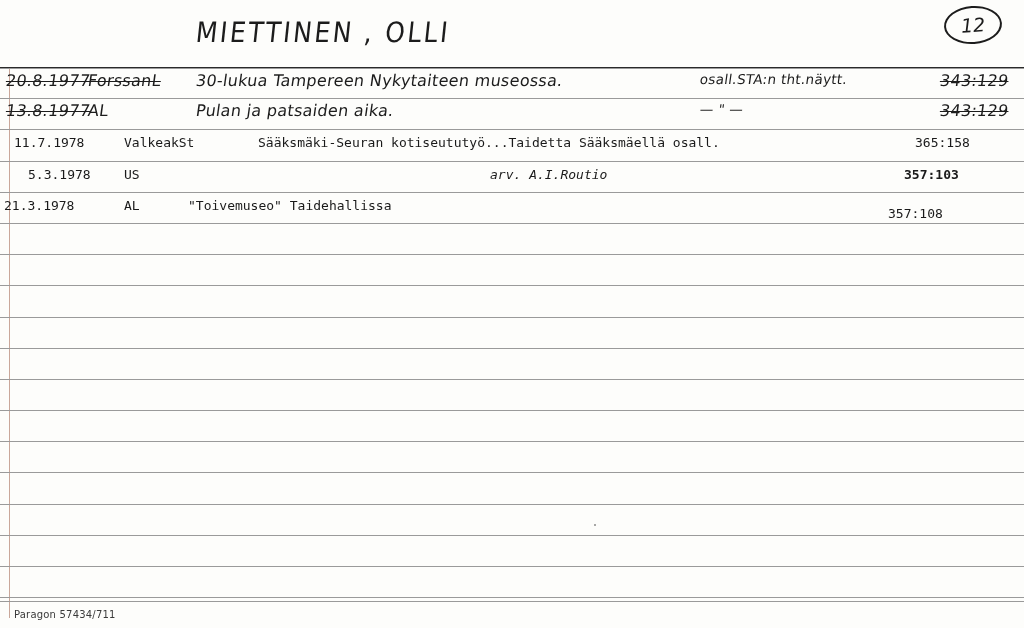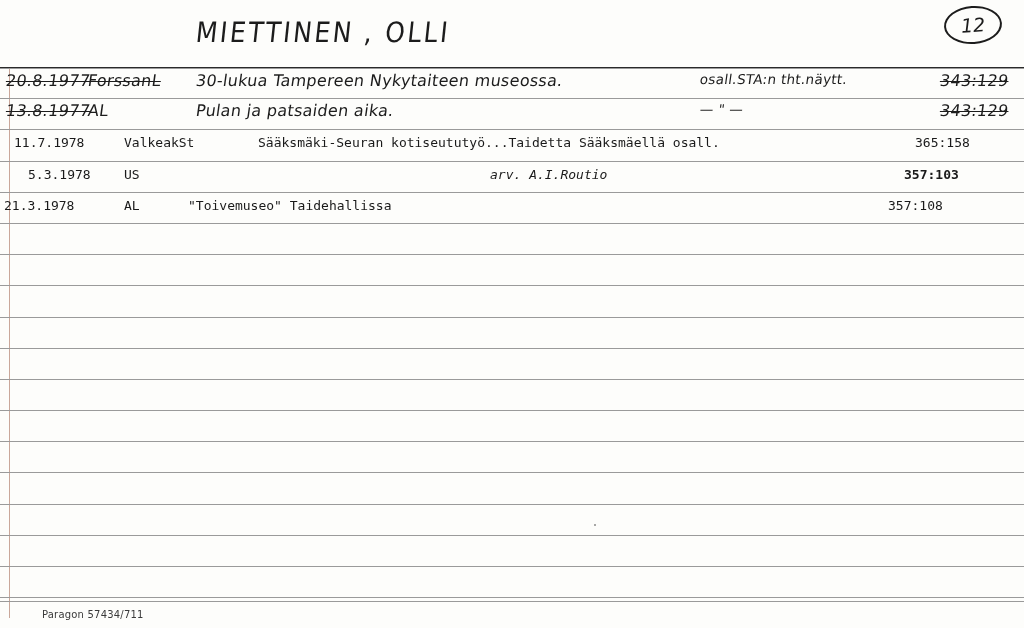--- a/index.html
+++ b/index.html
@@ -129,21 +129,20 @@
 
   
   .footer {
     position: absolute;
     left: 14px;
     bottom: 8px;
     font-family: "DejaVu Sans", sans-serif;
     font-size: 10px;
     color: #3a3a3a;
     letter-spacing: 0.2px;
-    margin-left: 28px;
   }
   .bottom-rule {
     position: absolute;
     left: 0;
     bottom: 26px;
     width: 1024px;
     border-top: 1px solid #9a9a9a;
   }
   .speck {
     position: absolute;
@@ -201,21 +200,21 @@
           <span class="typed" style="left: 124px;">US</span>
           <span class="typed" style="left: 490px; font-style: italic;">arv. A.I.Routio</span>
           <span class="typed" style="left: 904px; font-weight: bold;">357:103</span>
         </div>
       </div>
       <div class="line-row">
         <div class="entry">
           <span class="typed" style="left: 4px;">21.3.1978</span>
           <span class="typed" style="left: 124px;">AL</span>
           <span class="typed" style="left: 188px;">"Toivemuseo" Taidehallissa</span>
-          <span class="typed" style="left: 888px;">357:108</span>
+          <span class="typed" style="left: 888px; margin-top: 8px;">357:108</span>
         </div>
       </div>
       <div class="line-row"></div>
       <div class="line-row"></div>
       <div class="line-row"></div>
       <div class="line-row"></div>
       <div class="line-row"></div>
       <div class="line-row"></div>
       <div class="line-row"></div>
       <div class="line-row"></div>

